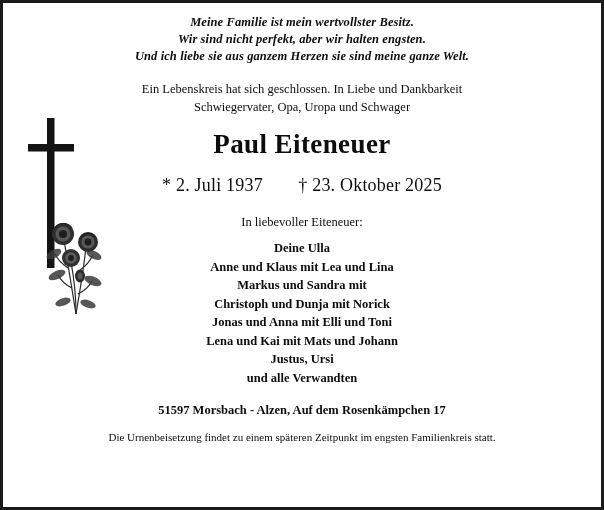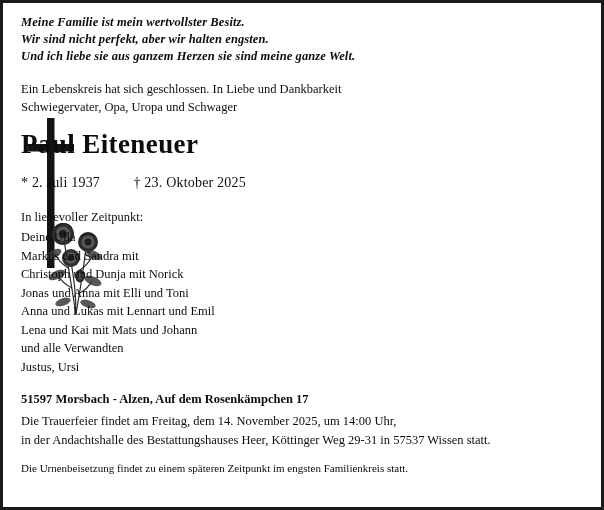--- a/index.html
+++ b/index.html
@@ -29,20 +29,21 @@
     pointer-events: none;
   }
   .content {
     position: absolute;
     left: 3px;
     top: 3px;
     width: 598px;
     height: 504px;
     box-sizing: border-box;
     padding: 9px 18px 8px 18px;
+    text-align: center;
     color: #0d0d0d;
   }
 
   
   .emblem {
     position: absolute;
     left: 14px;
     top: 118px;
     width: 112px;
     height: 200px;
@@ -67,36 +68,36 @@
   .intro div { white-space: nowrap; }
 
   .name {
     font-size: 27px;
     font-weight: 700;
     letter-spacing: 0.4px;
     margin: 13px 0 16px 0;
     line-height: 1.1;
   }
   .dates {
-    font-size: 14px;
+    font-size: 18px;
     margin: 6px 0 0 0;
     letter-spacing: 0.2px;
   }
   .dates .sep { display: inline-block; width: 26px; }
 
   .memory-label {
     font-size: 12.5px;
     margin: 19px 0 0 0;
   }
 
   .family {
     font-size: 12.5px;
-    font-weight: 400;
+    font-weight: 700;
     line-height: 1.48;
-    margin: 3px 0 0 0;
+    margin: 9px 0 0 0;
   }
   .family div { white-space: nowrap; }
 
   .address {
     font-size: 12.5px;
     font-weight: 700;
     margin: 16px 0 0 0;
   }
 
   .service {
@@ -186,36 +187,32 @@
     </div>
 
     <div class="name">Paul Eiteneuer</div>
 
     <div class="dates">
       <span>* 2. Juli 1937</span>
       <span class="sep"></span>
       <span>† 23. Oktober 2025</span>
     </div>
 
-    <div class="memory-label">In liebevoller Zeitpunkt:</div>
+    <div class="memory-label">In liebevoller Eiteneuer:</div>
 
     <div class="family">
       <div>Deine Ulla</div>
+      <div>Anne und Klaus mit Lea und Lina</div>
       <div>Markus und Sandra mit</div>
       <div>Christoph und Dunja mit Norick</div>
       <div>Jonas und Anna mit Elli und Toni</div>
-      <div>Anna und Lukas mit Lennart und Emil</div>
       <div>Lena und Kai mit Mats und Johann</div>
+      <div>Justus, Ursi</div>
       <div>und alle Verwandten</div>
-      <div>Justus, Ursi</div>
     </div>
 
     <div class="address">51597 Morsbach - Alzen, Auf dem Rosenkämpchen 17</div>
 
-    <div class="service">
-      <div>Die Trauerfeier findet am Freitag, dem 14. November 2025, um 14:00 Uhr,</div>
-      <div>in der Andachtshalle des Bestattungshauses Heer, Köttinger Weg 29-31 in 57537 Wissen statt.</div>
-    </div>
 
     <div class="urn">Die Urnenbeisetzung findet zu einem späteren Zeitpunkt im engsten Familienkreis statt.</div>
 
   </div>
 </div>
 
 </body></html>

